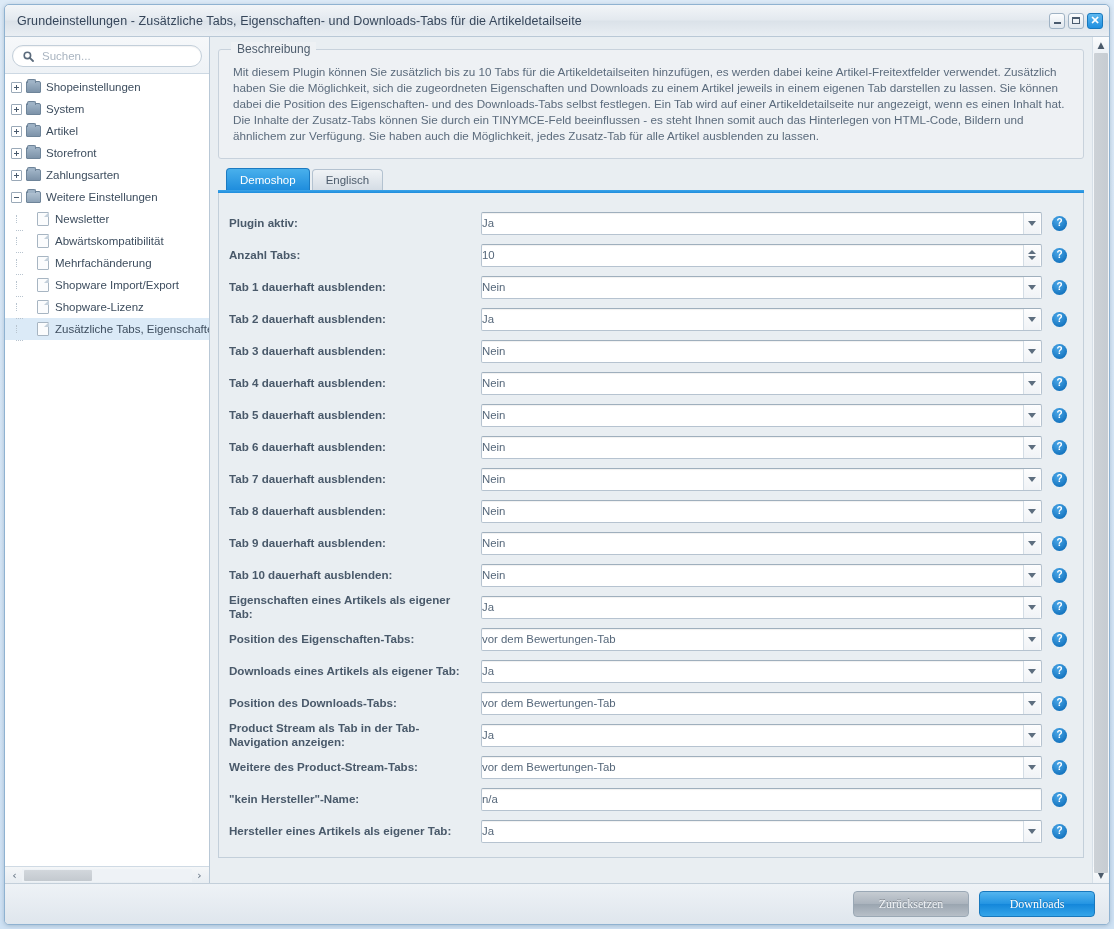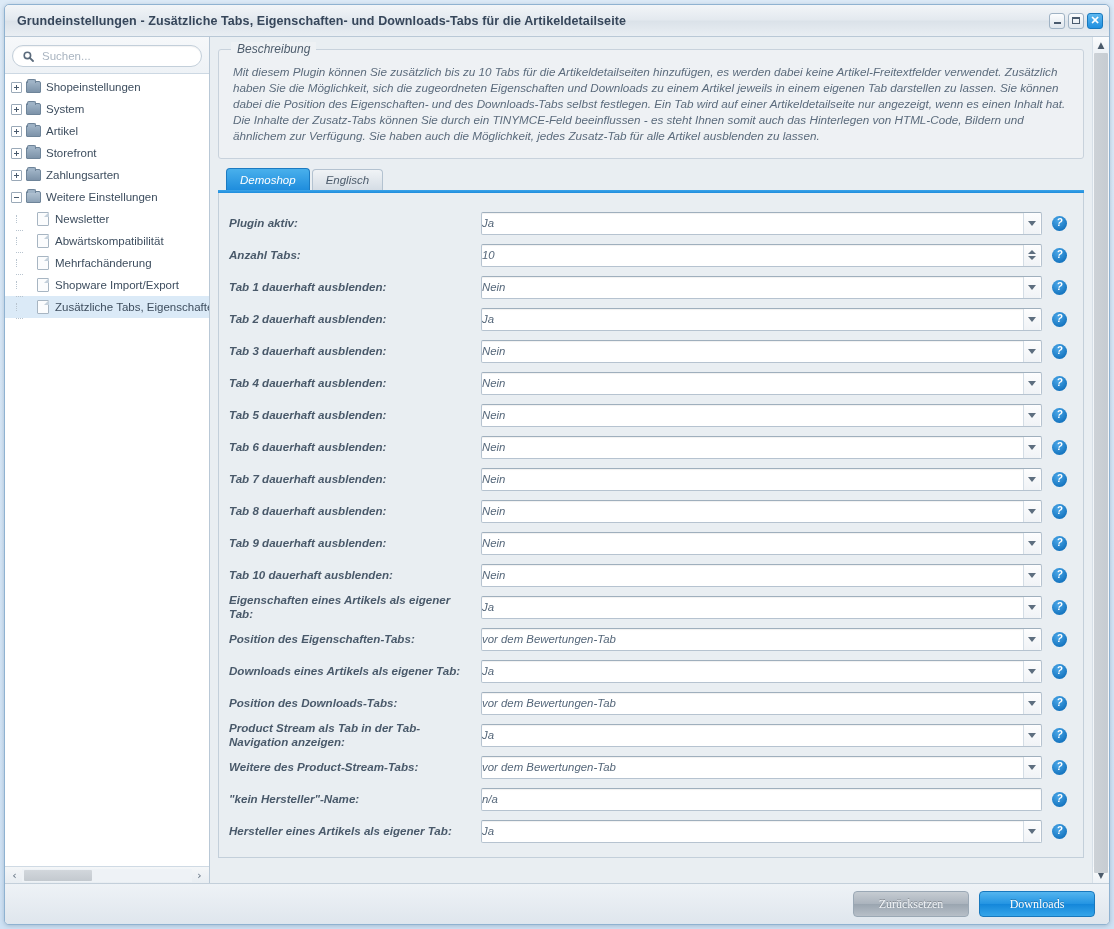--- a/index.html
+++ b/index.html
@@ -32,21 +32,21 @@
     height: 32px;
     background: linear-gradient(180deg,#f2f5f8 0%, #e3e9ef 48%, #dbe2e9 52%, #e9eef3 100%);
     border-bottom: 1px solid #b9c8d6;
     border-top-left-radius: 4px; border-top-right-radius: 4px;
     display: flex; align-items: center;
     padding: 0 6px 0 12px;
     position: relative;
   }
   .titlebar .title {
     font-size: 12.5px;
-    font-weight: bold;
+    font-weight: normal;
     color: #36465a;
     white-space: nowrap;
     overflow: hidden;
     text-overflow: ellipsis;
     flex: 1;
     letter-spacing: .1px;
   }
   .winbtns { display: flex; gap: 3px; align-items: center; }
   .winbtn {
     width: 16px; height: 16px;
@@ -185,21 +185,20 @@
     cursor: pointer;
   }
 
   
   .main {
     flex: 1; min-width: 0;
     background: #e9eef2;
     display: flex; flex-direction: column;
     position: relative;
     overflow: hidden;
-    font-style: italic;
   }
   .mainscroll {
     flex: 1;
     overflow: hidden;
     padding: 6px 8px 0 8px;
     position: relative;
   }
   .fieldset {
     border: 1px solid #c8d2dc;
     border-radius: 3px;
@@ -465,20 +464,25 @@
             <div class="tnode">
               <span class="leaf-indent"></span>
               <span class="ico-doc"></span>
               <span class="tlabel">Mehrfachänderung</span>
             </div>
             <div class="tnode">
               <span class="leaf-indent"></span>
               <span class="ico-doc"></span>
               <span class="tlabel">Shopware Import/Export</span>
             </div>
+            <div class="tnode">
+              <span class="leaf-indent"></span>
+              <span class="ico-doc"></span>
+              <span class="tlabel">Shopware-Lizenz</span>
+            </div>
             <div class="tnode sel">
               <span class="leaf-indent"></span>
               <span class="ico-doc"></span>
               <span class="tlabel">Zusätzliche Tabs, Eigenschafte</span>
             </div>
           </div>
         <div class="hscroll">
           <div class="hs-arrow">‹</div>
           <div class="hs-track">
             <div class="hs-thumb"></div>

